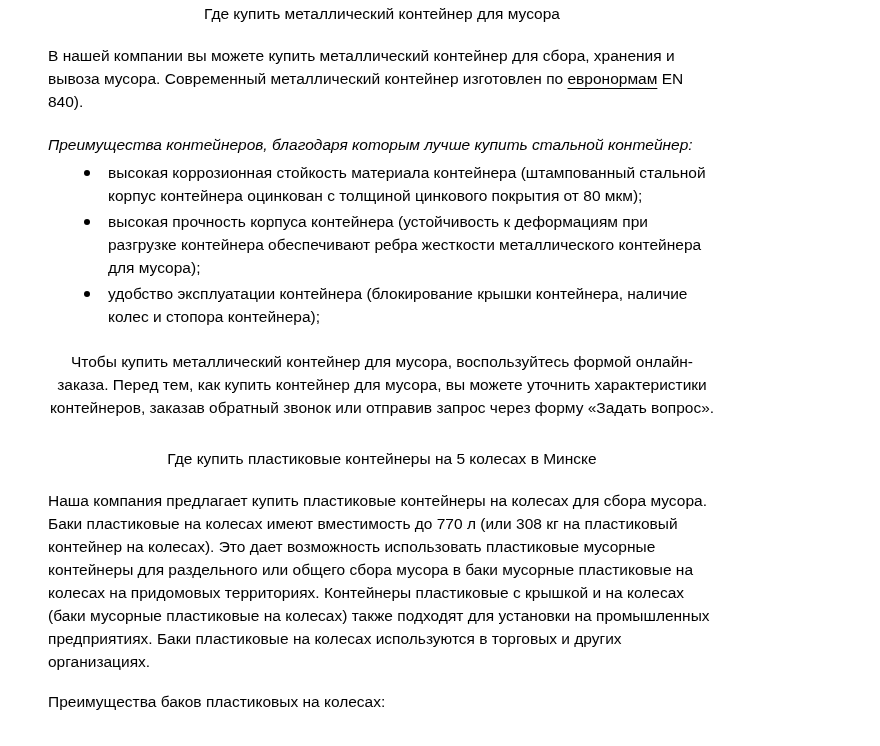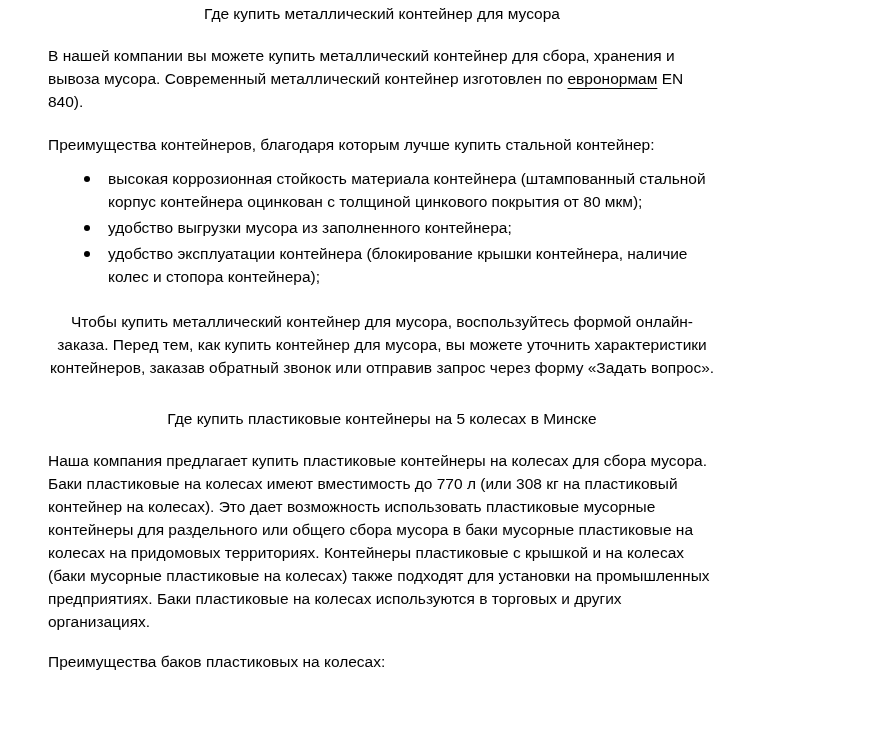--- a/index.html
+++ b/index.html
@@ -27,21 +27,22 @@
     margin: 0 0 20px 0;
     text-align: left;
   }
   .centered {
     text-align: center;
   }
   .doc-title {
     margin-bottom: 19px;
   }
   .lead-line {
-    margin-bottom: 11px;
+    margin-bottom: 5px;
+    font-style: italic;
   }
   ul.bullet-list {
     list-style: none;
     margin: 0 0 22px 0;
     padding: 0;
   }
   ul.bullet-list li {
     position: relative;
     padding-left: 60px;
     margin-bottom: 3px;
@@ -93,21 +94,21 @@
 <div class="doc-page">
 
   <p class="centered doc-title">Где купить металлический контейнер для мусора</p>
 
   <p><span>В нашей компании вы можете купить металлический контейнер для сбора, хранения и вывоза мусора. Современный металлический контейнер изготовлен по </span><span class="misspelled">евронормам</span><span> EN 840).</span></p>
 
   <p class="lead-line">Преимущества контейнеров, благодаря которым лучше купить стальной контейнер:</p>
 
   <ul class="bullet-list">
     <li><span>высокая коррозионная стойкость материала контейнера (штампованный стальной корпус контейнера оцинкован с толщиной цинкового покрытия от 80 мкм);</span></li>
-    <li><span>удобство выгрузки мусора из заполненного контейнера;</span></li>
+    <li><span>высокая прочность корпуса контейнера (устойчивость к деформациям при разгрузке контейнера обеспечивают ребра жесткости металлического контейнера для мусора);</span></li>
     <li><span>удобство эксплуатации контейнера (блокирование крышки контейнера, наличие колес и стопора контейнера);</span></li>
   </ul>
 
   <p class="order-paragraph">Чтобы купить металлический контейнер для мусора, воспользуйтесь формой онлайн-заказа. Перед тем, как купить контейнер для мусора, вы можете уточнить характеристики контейнеров, заказав обратный звонок или отправив запрос через форму «Задать вопрос».</p>
 
   <p class="centered section2-title">Где купить пластиковые контейнеры на 5 колесах в Минске</p>
 
   <p class="section2-paragraph">Наша компания предлагает купить пластиковые контейнеры на колесах для сбора мусора. Баки пластиковые на колесах имеют вместимость до 770 л (или 308 кг на пластиковый контейнер на колесах). Это дает возможность использовать пластиковые мусорные контейнеры для раздельного или общего сбора мусора в баки мусорные пластиковые на колесах на придомовых территориях. Контейнеры пластиковые с крышкой и на колесах (баки мусорные пластиковые на колесах) также подходят для установки на промышленных предприятиях. Баки пластиковые на колесах используются в торговых и других организациях.</p>
 
   <p class="last-line">Преимущества баков пластиковых на колесах:</p>

